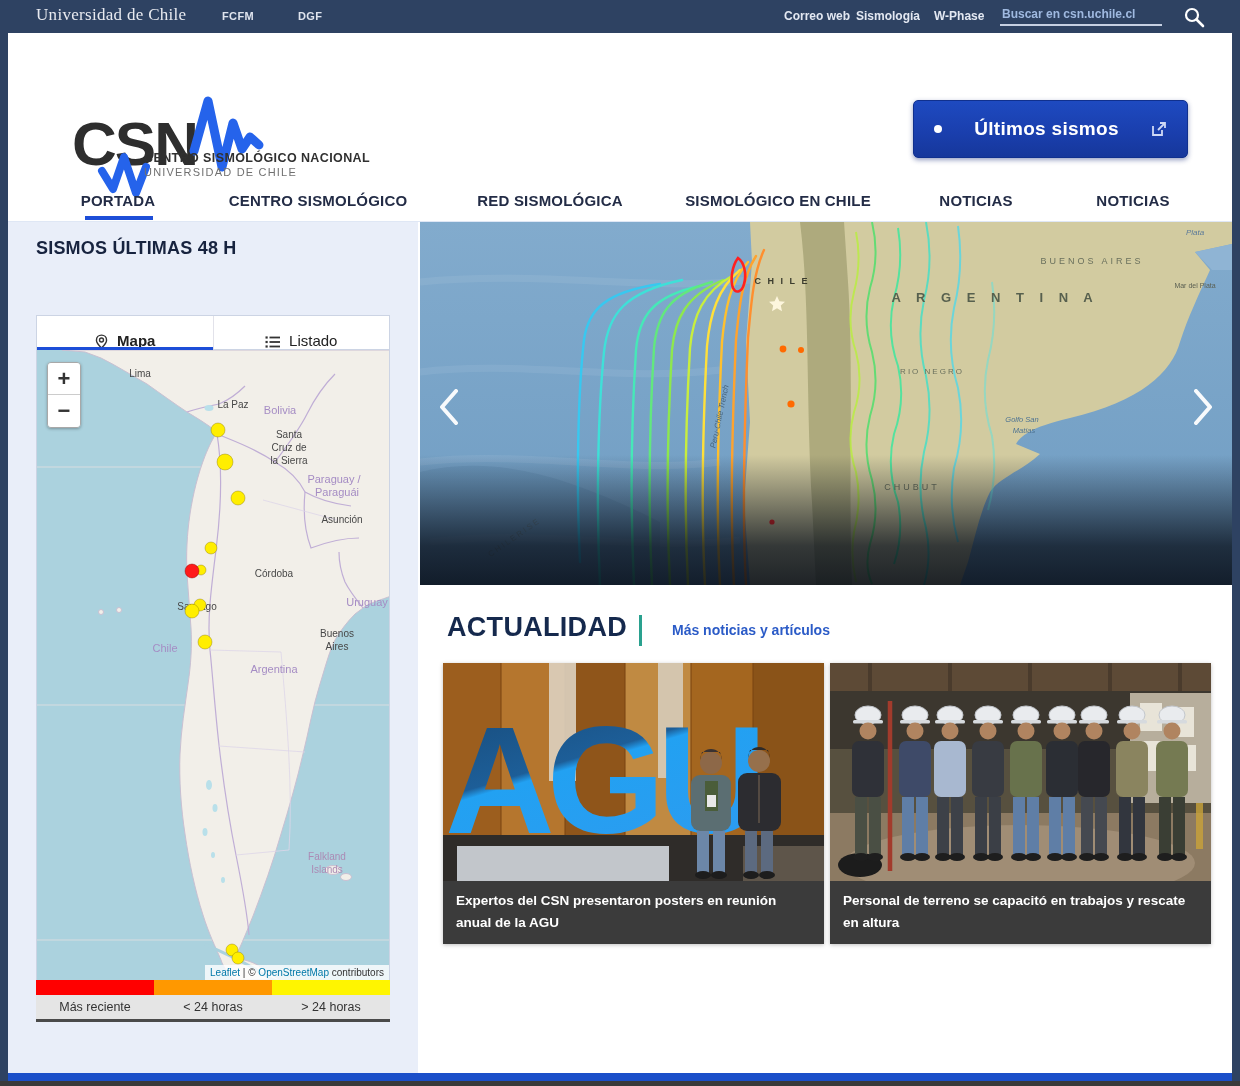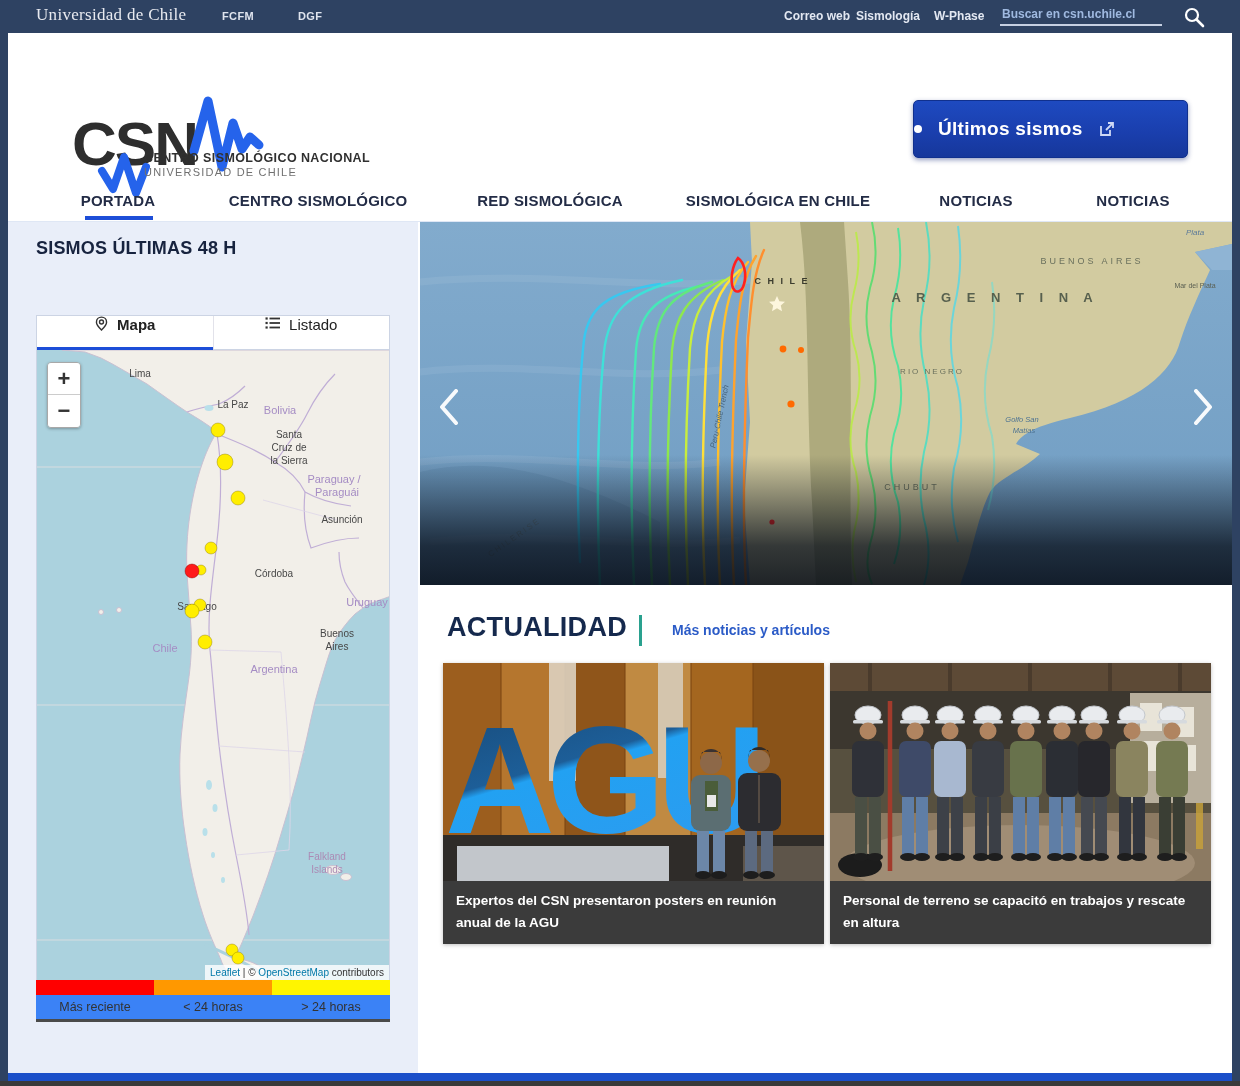--- a/index.html
+++ b/index.html
@@ -20,46 +20,46 @@
          font-size:12px;font-weight:bold;color:#bef264;padding:3px 2px;outline:none;font-family:"Liberation Sans",sans-serif;}
   .search-wrap input::placeholder{color:#9fb9e0;}
   .search-icon{position:absolute;left:1182px;top:5px;width:24px;height:24px;cursor:pointer;}
   
   .header{position:absolute;left:8px;top:33px;width:1224px;height:189px;background:#fff;border-bottom:1px solid #dfe7f5;}
   .logo-svg{position:absolute;left:58px;top:60px;}
   .tagline1{position:absolute;left:136px;top:118px;font-size:12.5px;font-weight:bold;color:#303030;letter-spacing:.4px;}
   .tagline2{position:absolute;left:136px;top:133px;font-size:11px;color:#707070;letter-spacing:1.2px;}
   .cta{position:absolute;left:905px;top:67px;width:275px;height:58px;border:1px solid #10308e;border-radius:5px;
        background:linear-gradient(180deg,#1e4ac0 0%,#1a3fae 55%,#16379b 100%);
-       box-shadow:0 2px 5px rgba(20,40,120,.45);display:flex;align-items:center;gap:16px;cursor:pointer;}
+       box-shadow:0 2px 5px rgba(20,40,120,.45);display:flex;align-items:center;justify-content:center;gap:32px;cursor:pointer;}
   .cta .dot{width:8px;height:8px;border-radius:50%;background:#fff;}
   .cta .label{color:#fff;font-size:19px;font-weight:600;letter-spacing:.3px;}
   
   .nav-item{position:absolute;top:159px;transform:translateX(-50%);font-size:15px;font-weight:bold;
             color:#232c46;letter-spacing:.2px;cursor:pointer;white-space:nowrap;}
   .nav-underline{position:absolute;left:77px;top:183px;width:68px;height:4px;background:var(--accent-blue);}
   
   .sidebar-bg{position:absolute;left:8px;top:222px;width:410px;height:851px;background:var(--sidebar-bg);}
   .main-bg{position:absolute;left:418px;top:222px;width:814px;height:851px;background:#ffffff;}
   
   .sb-title{position:absolute;left:36px;top:238px;font-size:18px;font-weight:800;color:#17233f;letter-spacing:.2px;}
   .tabbar{position:absolute;left:36px;top:315px;width:354px;height:35px;background:#fff;border:1px solid #ccd4e4;display:flex;}
-  .tab{flex:1;display:flex;align-items:flex-start;justify-content:center;gap:8px;font-size:15px;color:#222;cursor:pointer;position:relative;}
+  .tab{flex:1;display:flex;align-items:flex-end;justify-content:center;gap:8px;font-size:15px;color:#222;cursor:pointer;position:relative;}
   .tab + .tab{border-left:1px solid #e2e2ea;}
   .tab.active{font-weight:bold;}
   .tab.active::after{content:"";position:absolute;left:0;right:0;bottom:-1px;height:3px;background:var(--accent-blue);}
   .mapbox{position:absolute;left:36px;top:350px;width:354px;height:630px;border-left:1px solid #ccd4e4;border-right:1px solid #ccd4e4;overflow:hidden;cursor:grab;}
   .zoomctl{position:absolute;left:10px;top:12px;width:34px;border:1px solid #a8a8a8;border-radius:4px;overflow:hidden;box-shadow:0 1px 3px rgba(0,0,0,.3);}
   .zbtn{width:100%;height:32px;background:#fff;font-size:22px;font-weight:bold;color:#333;display:flex;align-items:center;justify-content:center;cursor:pointer;}
   .zbtn:first-child{border-bottom:1px solid #ccc;}
   .attrib{position:absolute;right:0;bottom:0;background:rgba(255,255,255,.8);font-size:10px;color:#333;padding:2px 5px;}
   .attrib a{color:#0078a8;text-decoration:none;cursor:pointer;}
   .legendbar{position:absolute;left:36px;top:980px;width:354px;height:15px;display:flex;}
   .legendbar div{flex:1;}
-  .legendlabels{position:absolute;left:36px;top:995px;width:354px;height:27px;background:#3b82f6;border-bottom:3px solid #4a4a4a;display:flex;}
+  .legendlabels{position:absolute;left:36px;top:995px;width:354px;height:27px;background:#e5e5e5;border-bottom:3px solid #4a4a4a;display:flex;}
   .legendlabels div{flex:1;text-align:center;font-size:12.5px;color:#333;padding-top:5px;}
   
   .carousel{position:absolute;left:420px;top:222px;width:812px;height:363px;overflow:hidden;}
   .car-overlay{position:absolute;left:0;bottom:0;width:100%;height:130px;
      background:linear-gradient(180deg,rgba(10,18,30,0) 0%,rgba(8,15,26,.78) 70%,rgba(6,12,22,.88) 100%);}
   .car-caption{position:absolute;left:25px;bottom:20px;color:#fff;font-size:26px;font-weight:600;letter-spacing:.2px;cursor:pointer;text-shadow:0 1px 3px rgba(0,0,0,.6);}
   .car-arrow{position:absolute;top:165px;width:26px;height:40px;cursor:pointer;opacity:.95;}
   .car-arrow.left{left:16px;} .car-arrow.right{right:16px;}
   
   .news-title{position:absolute;left:447px;top:612px;font-size:27px;font-weight:800;color:#15294d;letter-spacing:.3px;}
@@ -114,21 +114,21 @@
       <span class="label">Últimos sismos</span>
       <svg width="16" height="16" viewBox="0 0 16 16">
         <path d="M2 5 V14 H11 V9" fill="none" stroke="#cfd9f5" stroke-width="1.8"></path>
         <path d="M7 9 L14 2 M9 2 H14 V7" fill="none" stroke="#cfd9f5" stroke-width="1.8"></path>
       </svg>
     </div>
 
     <span class="nav-item" style="left:110px">PORTADA</span>
     <span class="nav-item" style="left:310px">CENTRO SISMOLÓGICO</span>
     <span class="nav-item" style="left:542px">RED SISMOLÓGICA</span>
-    <span class="nav-item" style="left:770px">SISMOLÓGICA EN CHILE</span>
+    <span class="nav-item" style="left:770px">SISMOLÓGICO EN CHILE</span>
     <span class="nav-item" style="left:968px">NOTICIAS</span>
     <span class="nav-item" style="left:1125px">NOTICIAS</span>
     <div class="nav-underline"></div>
   </div>
 
   <div class="sidebar-bg"></div>
   <div class="main-bg"></div>
 
   <div class="sb-title">SISMOS ÚLTIMAS 48 H</div>
 

